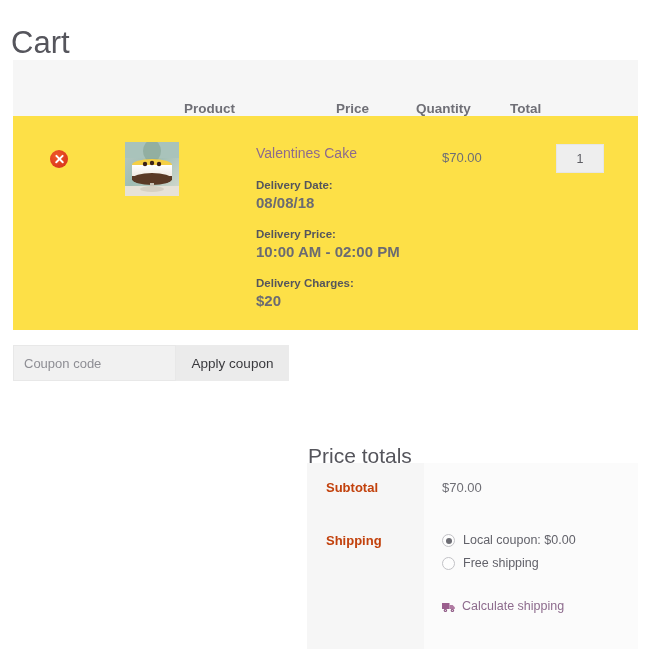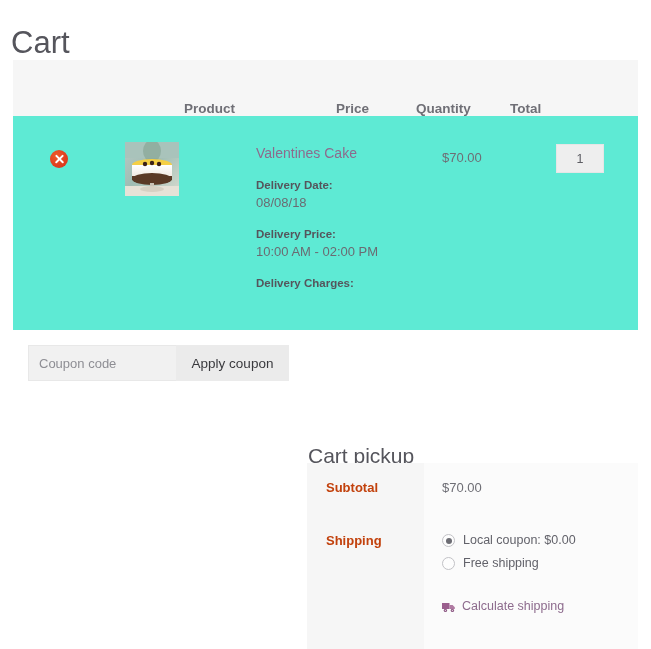--- a/index.html
+++ b/index.html
@@ -42,21 +42,21 @@
     width: 625px;
   }
   .cart-head {
     display: flex;
     background: #f6f6f6;
     height: 56px;
     align-items: flex-end;
   }
   .cart-body-row {
     display: flex;
-    background: #5eead4;
+    background: #fde047;
     min-height: 202px;
     padding-top: 12px;
     gap: 36px;
   }
 
   .col-remove   { width: 70px; flex: 0 0 70px; }
   .col-thumb    { width: 95px; flex: 0 0 95px; }
   .col-product  { width: 150px; flex: 0 0 150px; }
   .col-price    { width: 78px; flex: 0 0 78px; }
   .col-qty      { width: 92px; flex: 0 0 92px; }
@@ -123,23 +123,24 @@
     cursor: pointer;
   }
   .meta-block { margin-top: 15px; }
   .meta-label {
     font-size: 11.5px;
     font-weight: 700;
     color: #55555c;
     line-height: 17px;
   }
   .meta-value {
-    font-size: 13px;
+    font-size: 15px;
     color: #6b6b72;
     line-height: 17px;
+    font-weight: bold;
   }
 
   .price-cell, .total-cell {
     padding-top: 22px;
     font-size: 13px;
     color: #6e6e75;
   }
   .qty-cell { padding-top: 16px; }
   .qty-input {
     width: 48px;
@@ -157,21 +158,21 @@
   
   .coupon-row {
     position: absolute;
     left: 13px;
     top: 345px;
     width: 625px;
     height: 36px;
   }
   .coupon-input {
     position: absolute;
-    left: 15px;
+    left: 0;
     top: 0;
     width: 163px;
     height: 36px;
     background: #f1f1f1;
     border: 1px solid #e8e8e8;
     box-sizing: border-box;
     padding: 16px 10px;
     font-family: "Liberation Sans", sans-serif;
     font-size: 13px;
     color: #58585e;
@@ -352,40 +353,41 @@
           <div class="meta-value">08/08/18</div>
         </div>
 
         <div class="meta-block">
           <div class="meta-label">Delivery Price:</div>
           <div class="meta-value">10:00 AM - 02:00 PM</div>
         </div>
 
         <div class="meta-block">
           <div class="meta-label">Delivery Charges:</div>
+          <div class="meta-value">$20</div>
         </div>
       </div>
 
       <div class="col-price price-cell">$70.00</div>
 
       <div class="col-qty qty-cell">
         <input class="qty-input" type="text" value="1" style="">
       </div>
 
       <div class="col-total total-cell">$70.00</div>
 
     </div>
   </div>
 
   <div class="coupon-row">
     <input class="coupon-input" type="text" placeholder="Coupon code" style="">
     <button class="apply-coupon-btn">Apply coupon</button>
   </div>
 
-  <h2 class="totals-title">Cart pickup</h2>
+  <h2 class="totals-title">Price totals</h2>
 
   <div class="totals-table">
 
     <div class="totals-row row-subtotal">
       <div class="tl">Subtotal</div>
       <div class="tv">$70.00</div>
     </div>
 
     <div class="totals-row row-shipping">
       <div class="tl">Shipping</div>

